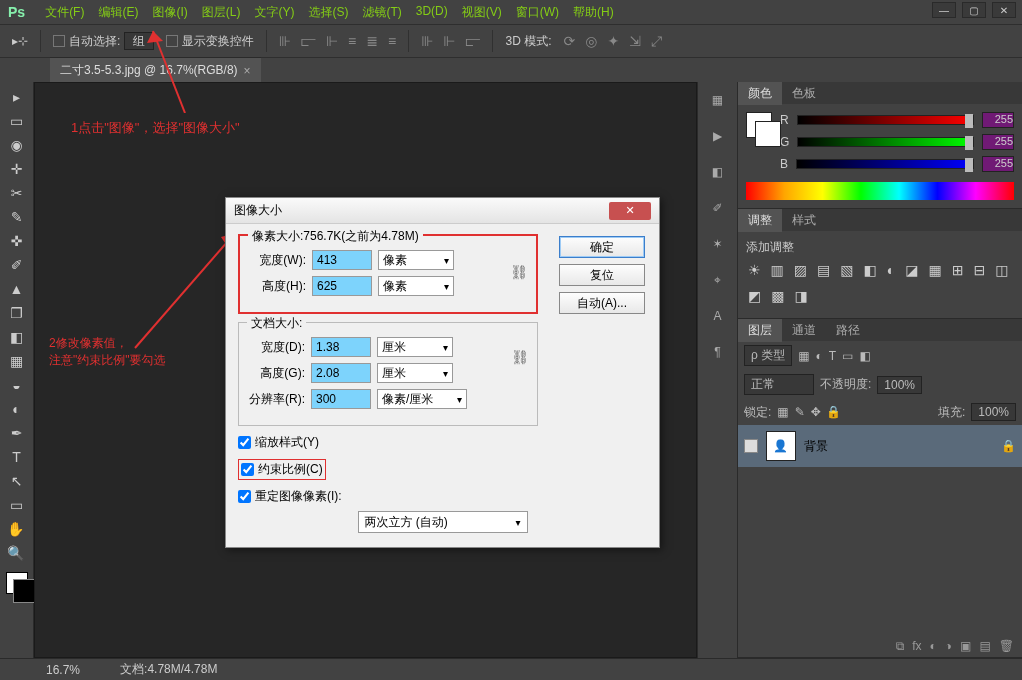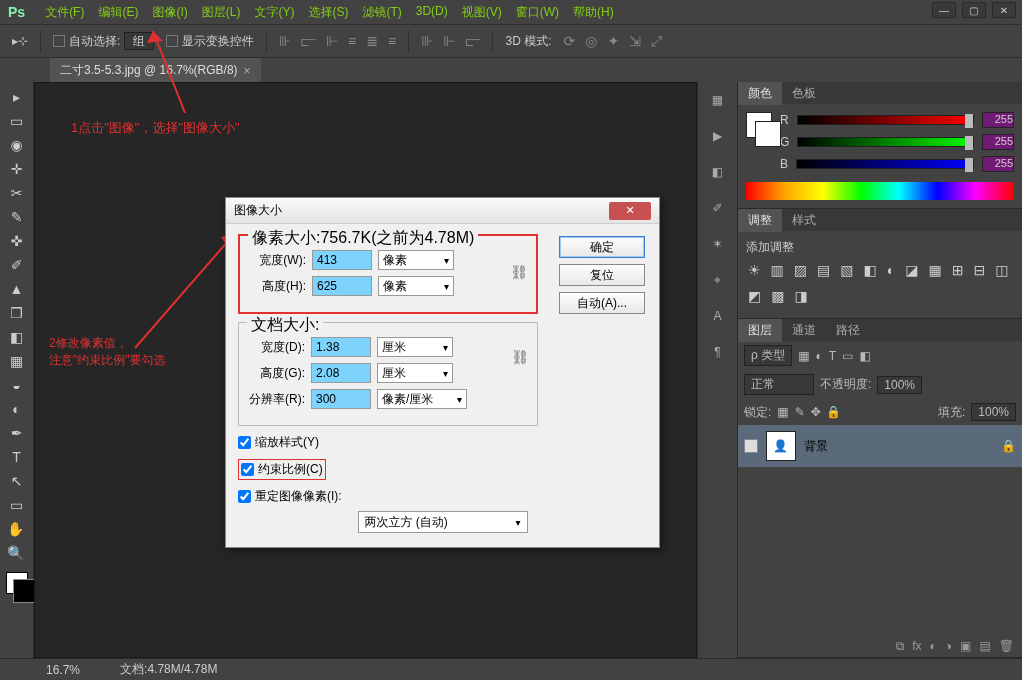--- a/index.html
+++ b/index.html
@@ -46,21 +46,21 @@
 .layer-row .eye { width:14px; height:14px; border:1px solid #888; background:#ddd;}
 .layer-row .thumb { width:30px; height:30px; background:#fff; border:1px solid #222; display:flex; align-items:center; justify-content:center;}
 .layer-row .lock { margin-left:auto; color:#ccc;}
 .statusbar { position:absolute; bottom:0; left:0; right:0; height:22px; background:#424242; border-top:1px solid #2a2a2a; color:#ccc; display:flex; align-items:center; padding:0 46px; gap:40px; font-size:11px;}
 .dialog { position:absolute; top:175px; left:225px; width:435px; background:#f0f0f0; border:1px solid #888; box-shadow:2px 2px 8px rgba(0,0,0,0.5); color:#000;}
 .dlg-title { height:26px; background: linear-gradient(#fafafa,#e4e4e4); display:flex; align-items:center; padding:0 8px; font-size:12px; border-bottom:1px solid #ccc;}
 .dlg-close { margin-left:auto; width:42px; height:18px; background:#c75050; color:#fff; display:flex; align-items:center; justify-content:center; border-radius:2px; font-size:11px;}
 .dlg-body { padding:10px 12px 14px; position:relative;}
 .fieldset { border:1px solid #bbb; padding:8px 10px 10px; margin-bottom:8px; position:relative;}
 .fieldset.hl { border:2px solid #e03030;}
-.fieldset .legend { position:absolute; top:-8px; left:8px; background:#f0f0f0; padding:0 4px; font-size:16px;text-align:right;}
+.fieldset .legend { position:absolute; top:-8px; left:8px; background:#f0f0f0; padding:0 4px; font-size:12px;text-align:right;}
 .frow { display:flex; align-items:center; gap:6px; margin:6px 0;}
 .frow label { width:56px; text-align:right;}
 .frow input[type=text] { width:60px; height:20px; border:1px solid #999; padding:1px 4px; background:#7dd3fc;}
 .frow .combo { width:76px; height:20px; border:1px solid #999; background:#fff; display:flex; align-items:center; padding:0 4px; justify-content:space-between;}
 .frow .combo::after { content:"▾"; font-size:10px;}
 .link-icon { position:absolute; right:8px; top:28px; font-size:14px; color:#555;}
 .dlg-buttons { position:absolute; right:14px; top:12px; display:flex; flex-direction:column; gap:6px;}
 .dlg-buttons button { width:86px; height:22px; border:1px solid #888; background:linear-gradient(#fdfdfd,#e8e8e8); cursor:pointer; font-size:12px;}
 .dlg-buttons button.primary { border:1px solid #3b7ecb; box-shadow:0 0 0 1px #9ecbf5 inset;}
 .chkrow { display:flex; align-items:center; gap:4px; margin:4px 0;}

